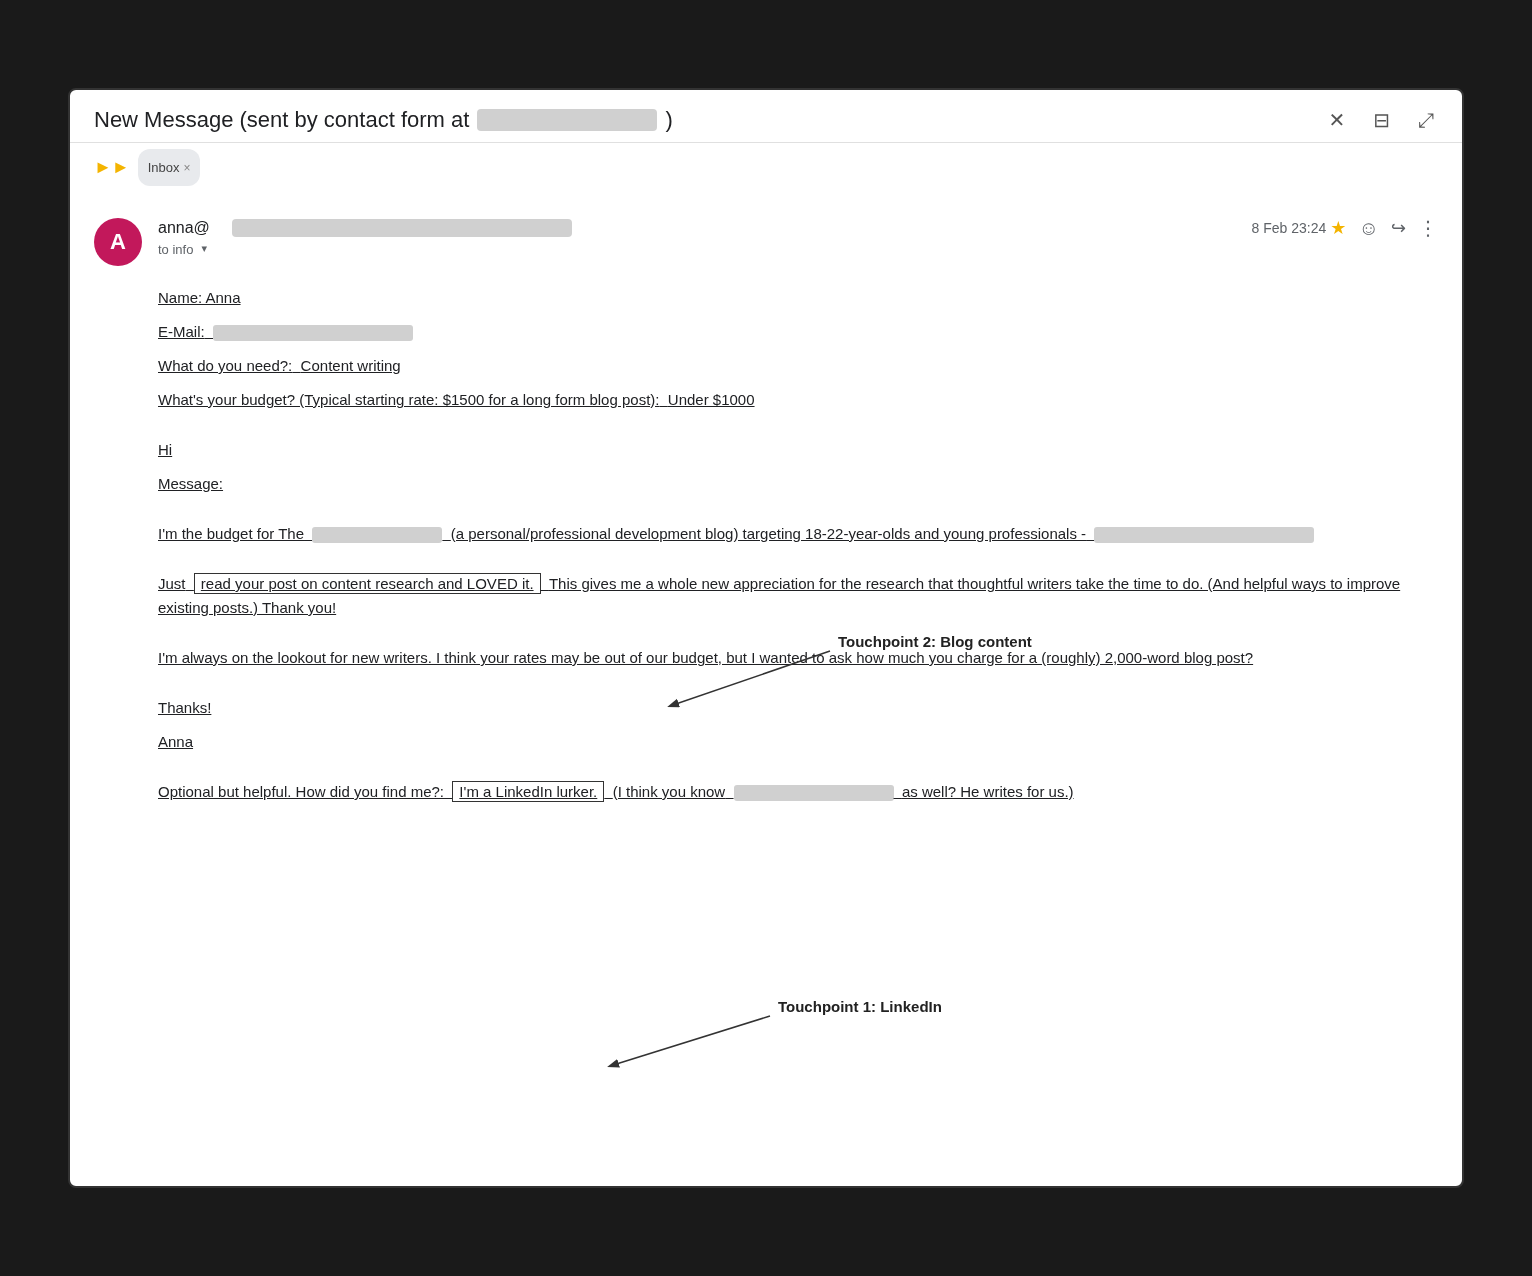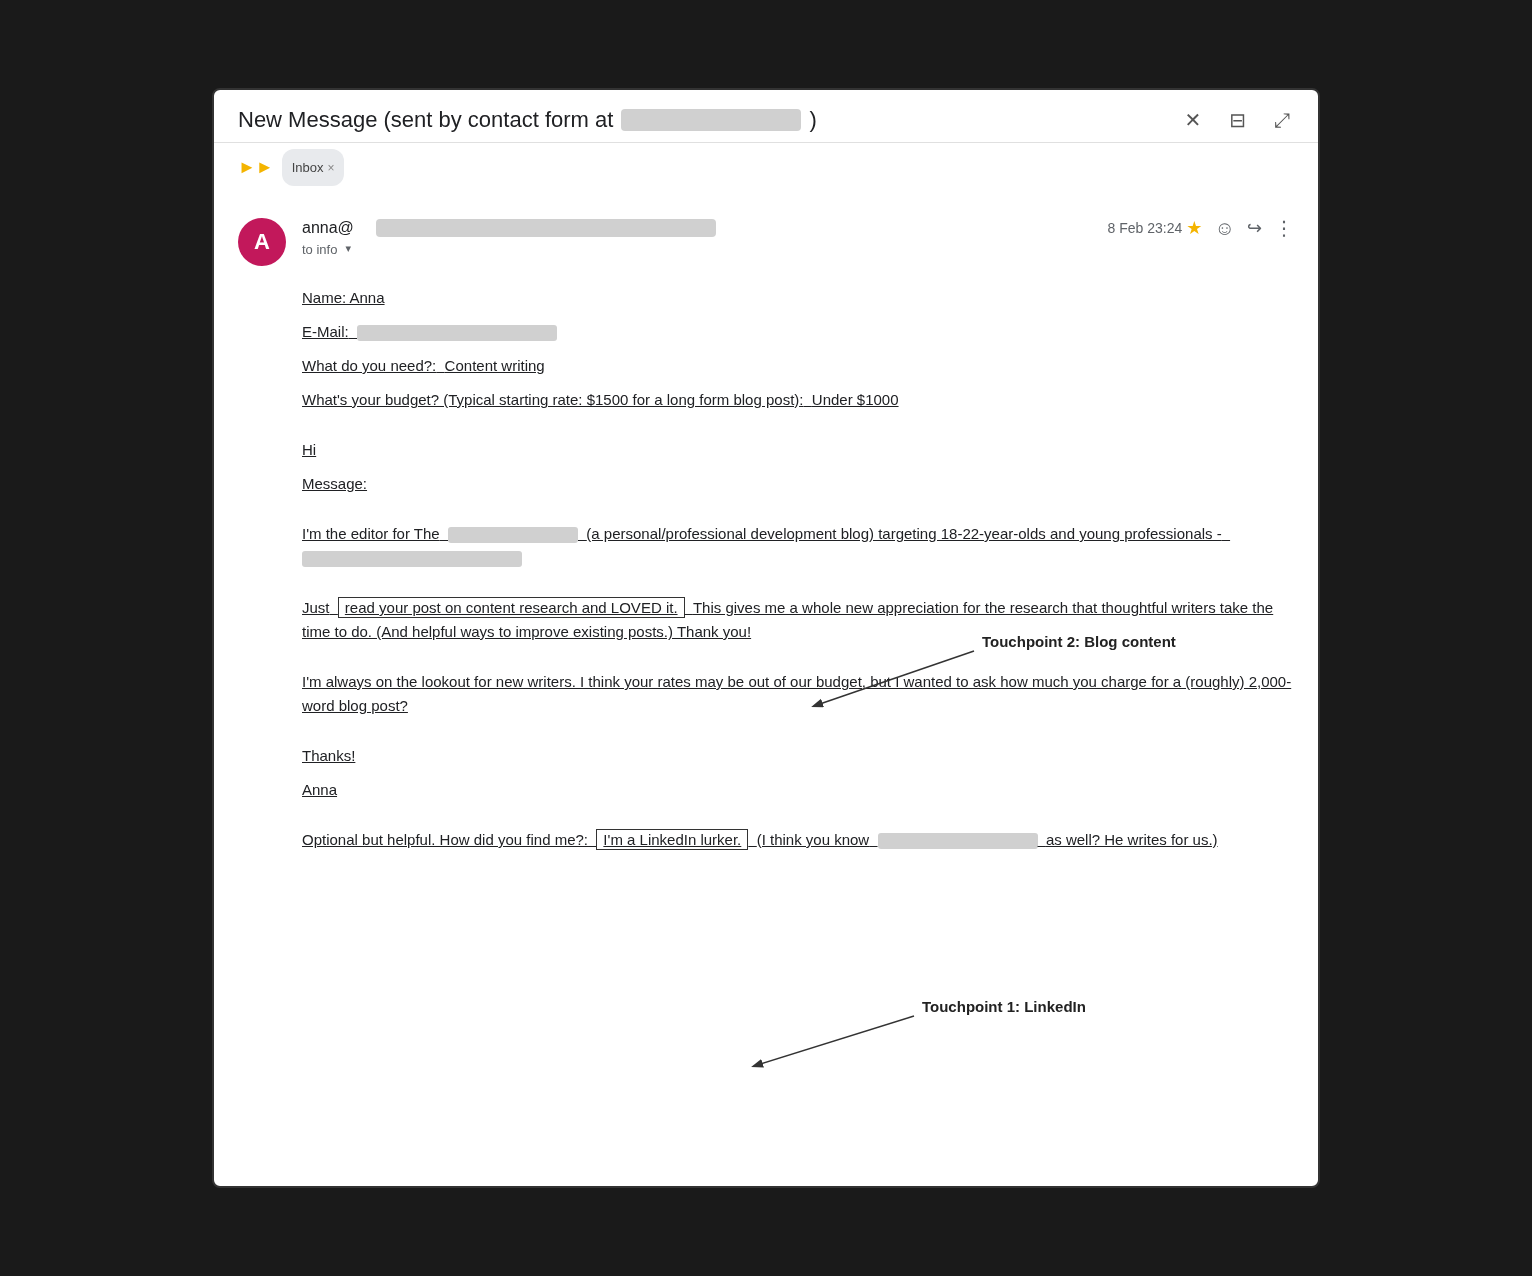--- a/index.html
+++ b/index.html
@@ -6,21 +6,21 @@
     body {
       background: #1a1a1a;
       display: flex;
       justify-content: center;
       align-items: center;
       min-height: 100vh;
       font-family: Arial, sans-serif;
     }
     .email-window {
       background: #fff;
-      width: 1108px;
+      width: 1396px;
       min-height: 1100px;
       border-radius: 8px;
       border: 2px solid #333;
       overflow: hidden;
       position: relative;
     }
     .title-bar {
       display: flex;
       align-items: center;
       justify-content: space-between;
@@ -242,21 +242,21 @@
       </p>
 
       <div class="spacer"></div>
 
       <p>Hi</p>
       <p>Message:</p>
 
       <div class="spacer"></div>
 
       <p>
-        <span>I'm the editor for The</span>
+        <span>I'm the budget for The</span>
         &nbsp;<span class="redacted-bar redacted-inline" style="width:130px;height:16px;"></span>&nbsp;
         <span>(a personal/professional development blog) targeting 18-22-year-olds and young professionals -</span>
         &nbsp;<span class="redacted-bar redacted-inline" style="width:220px;height:16px;"></span>
       </p>
 
       <div class="spacer"></div>
 
       <p>
         <span>Just</span>
         &nbsp;<span class="highlighted-box">read your post on content research and LOVED it.</span>

